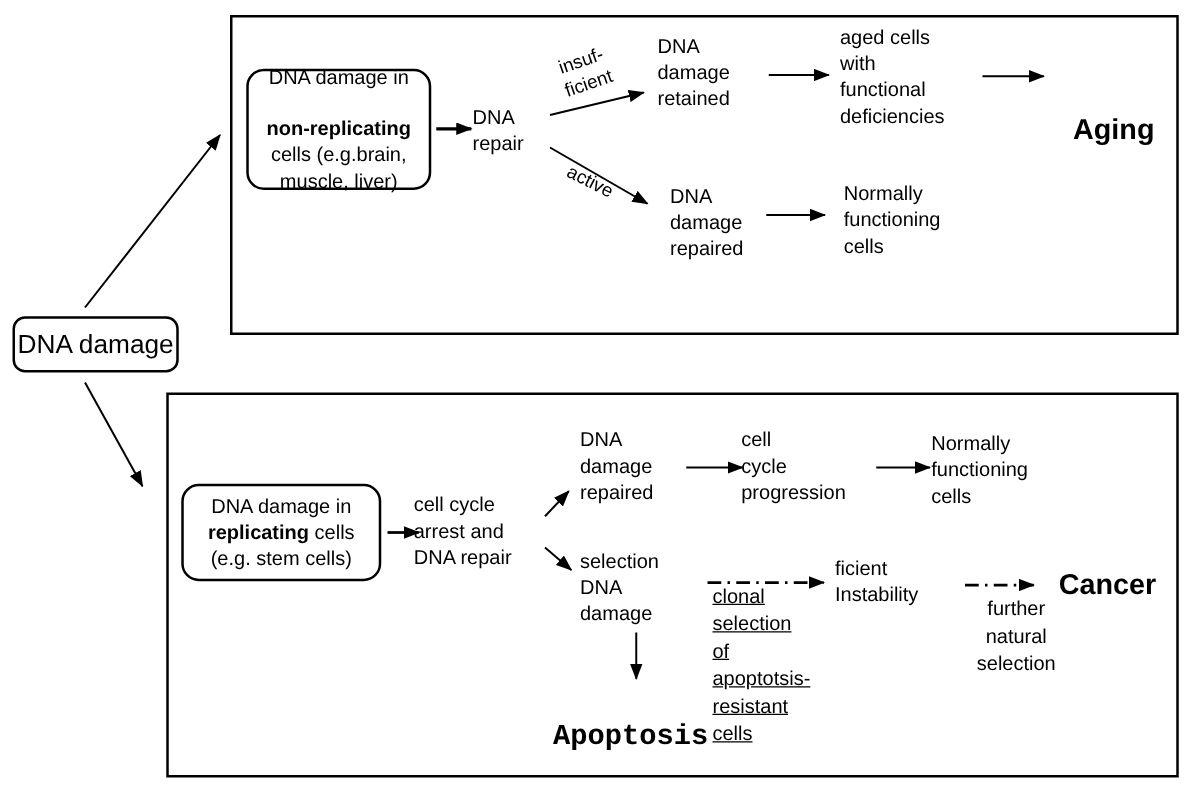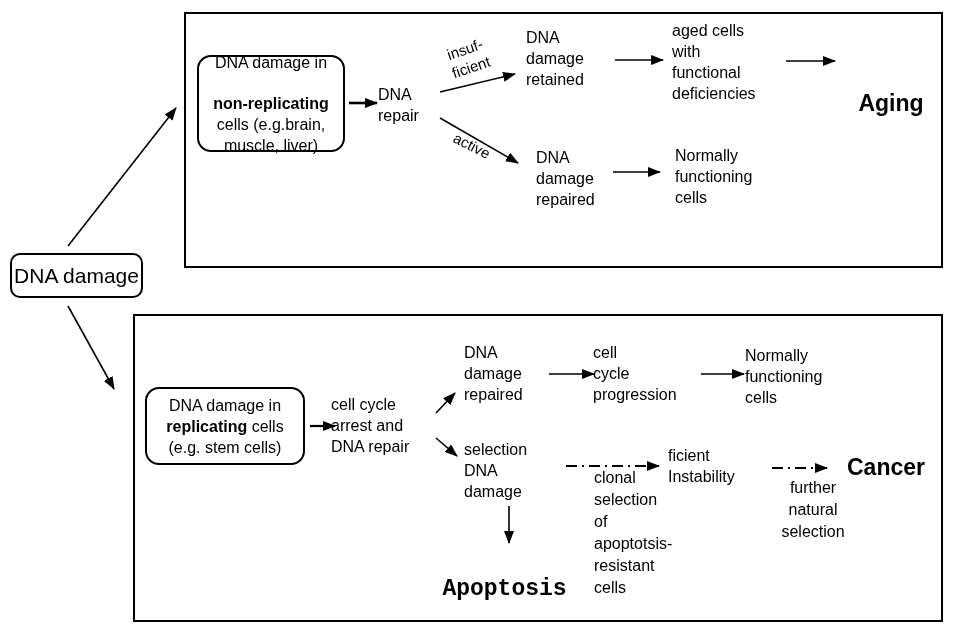--- a/index.html
+++ b/index.html
@@ -135,21 +135,21 @@
   </div>
 
   <div class="node" style="left:464px;top:439px;width:104px;">
     <div>selection</div>
     <div>DNA</div>
     <div>damage</div>
   </div>
 
   <div class="outcome" style="left:432px;top:577px;width:145px;font-family:Liberation Mono, monospace;">Apoptosis</div>
 
-  <div class="node lh22" style="left:594px;top:467px;width:104px;">
+  <div class="node lh22" style="left:570px;top:467px;width:104px;text-decoration:underline;">
     <div>clonal</div>
     <div>selection</div>
     <div>of</div>
     <div>apoptotsis-</div>
     <div>resistant</div>
     <div>cells</div>
   </div>
 
   <div class="node" style="left:668px;top:445px;width:98px;">
     <div>ficient</div>

